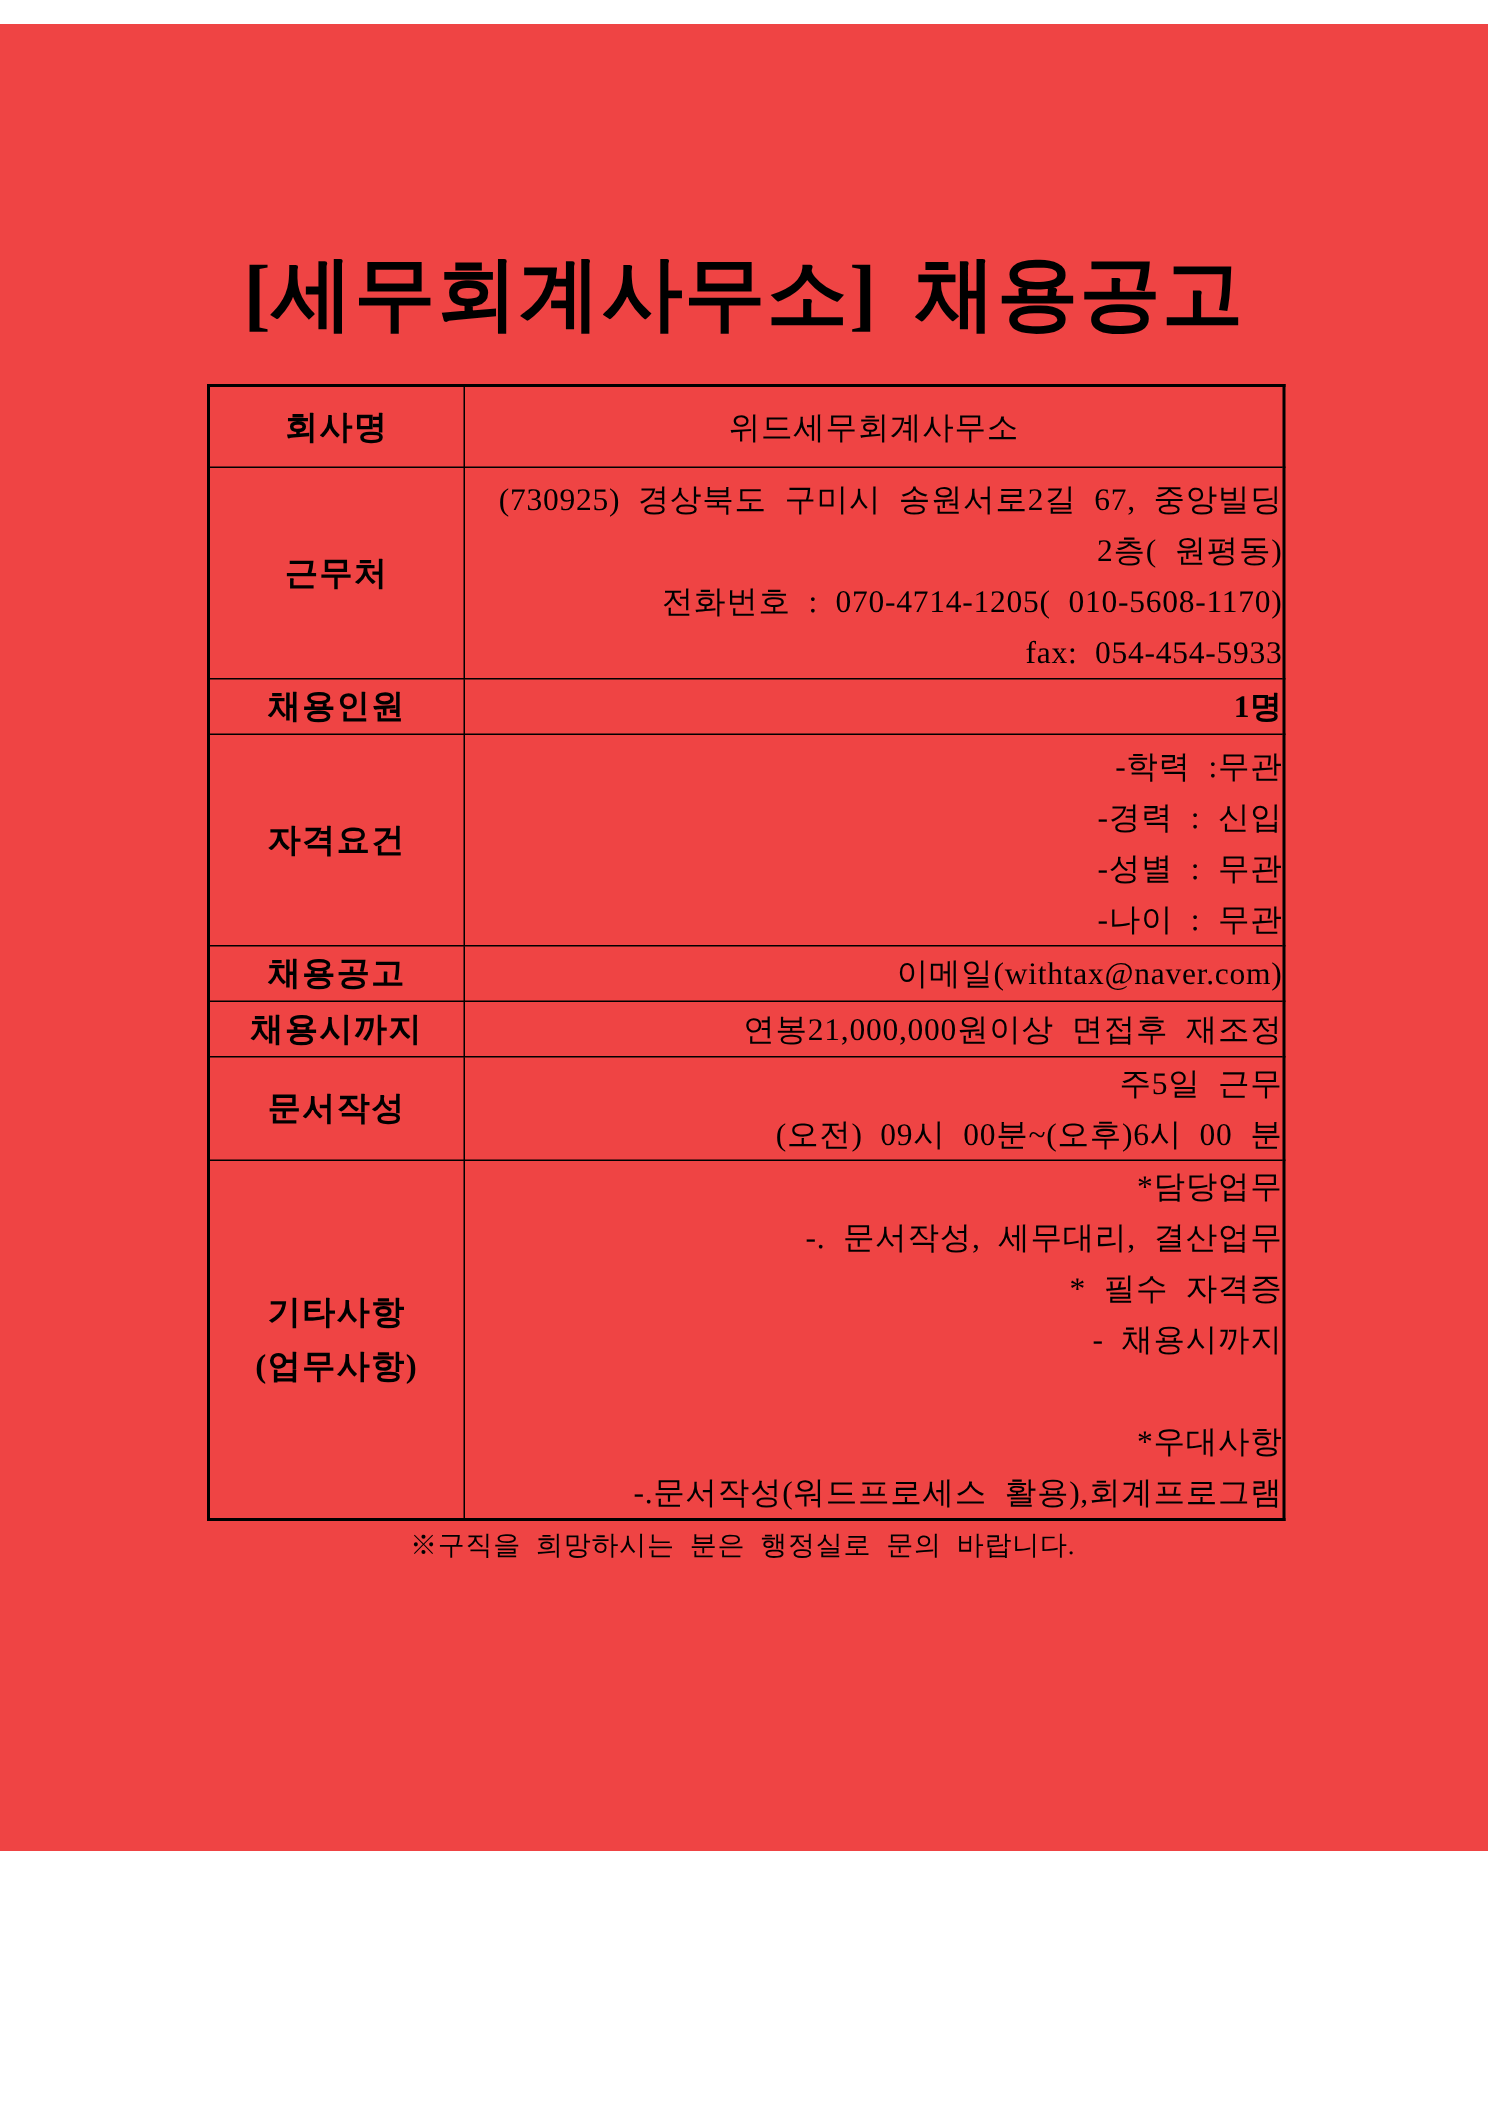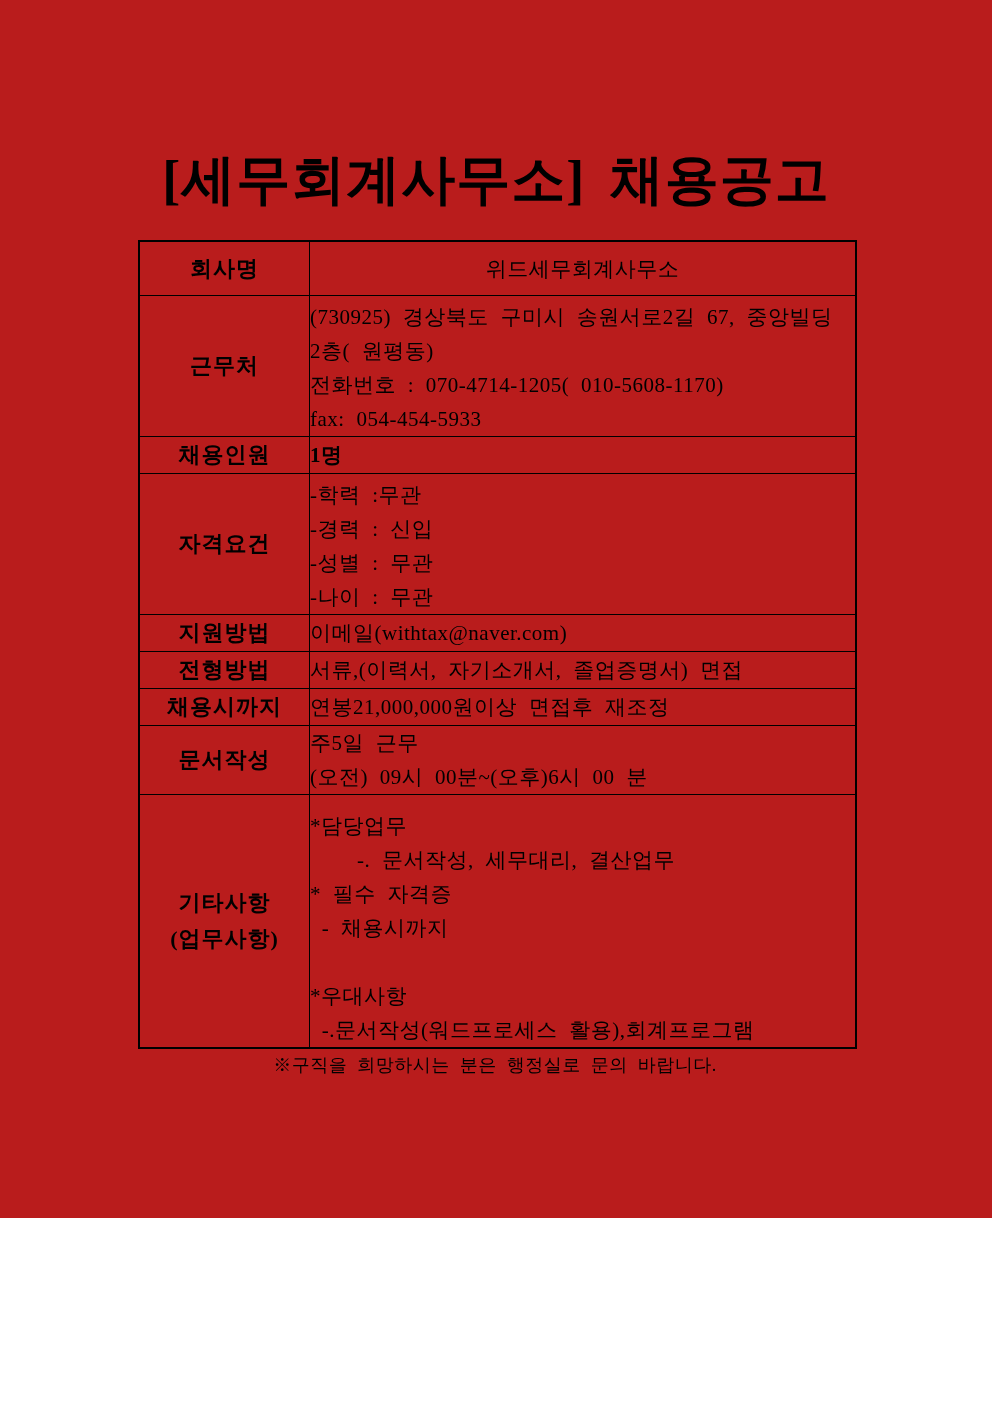--- a/index.html
+++ b/index.html
@@ -4,24 +4,25 @@
 <style>
   html, body {
     margin: 0;
     padding: 0;
     background: #ffffff;
   }
   .page {
     position: relative;
     width: 992px;
     height: 1218px;
-    background: #b91c1c;
+    background: #ef4444;
     color: #000000;
     font-family: "Liberation Serif", "DejaVu Serif", serif;
     overflow: hidden;
+    margin-top: 16px;
   }
   .title {
     margin: 0;
     padding-top: 148px;
     text-align: center;
     font-size: 54px;
     font-weight: bold;
     letter-spacing: 1px;
     word-spacing: 10px;
     line-height: 1.2;
@@ -53,20 +54,21 @@
     white-space: pre-line;
     line-height: 36px;
   }
   td.content {
     width: 545px;
     font-size: 21px;
     letter-spacing: 0.5px;
     word-spacing: 6px;
     padding-left: 8px;
     padding-right: 6px;
+    text-align: right;
   }
   .cline {
     line-height: 34px;
     min-height: 34px;
     white-space: pre-wrap;
   }
   
   tbody tr:nth-child(1)  { height: 55px;  }
   tbody tr:nth-child(2)  { height: 141px; }
   tbody tr:nth-child(3)  { height: 31px;  }
@@ -126,29 +128,23 @@
           <tr>
     <td class="label">자격요건</td>
     <td class="content">
               <div class="cline">-학력 :무관</div>
               <div class="cline">-경력 : 신입</div>
               <div class="cline">-성별 : 무관</div>
               <div class="cline">-나이 : 무관</div>
             </td>
   </tr>
           <tr>
-    <td class="label">지원방법</td>
+    <td class="label">채용공고</td>
     <td class="content">
               <div class="cline">이메일(withtax@naver.com)</div>
-            </td>
-  </tr>
-          <tr>
-    <td class="label">전형방법</td>
-    <td class="content">
-              <div class="cline">서류,(이력서, 자기소개서, 졸업증명서) 면접</div>
             </td>
   </tr>
           <tr>
     <td class="label">채용시까지</td>
     <td class="content">
               <div class="cline">연봉21,000,000원이상 면접후 재조정</div>
             </td>
   </tr>
           <tr>
     <td class="label">문서작성</td>

